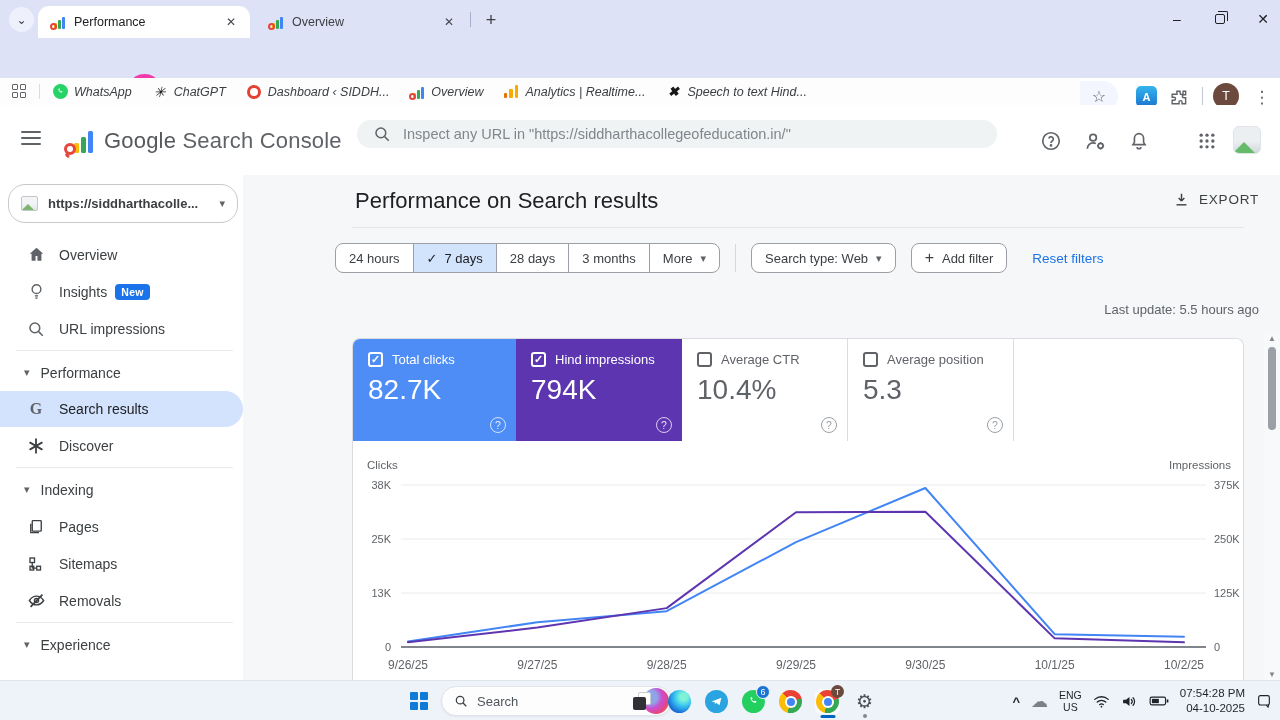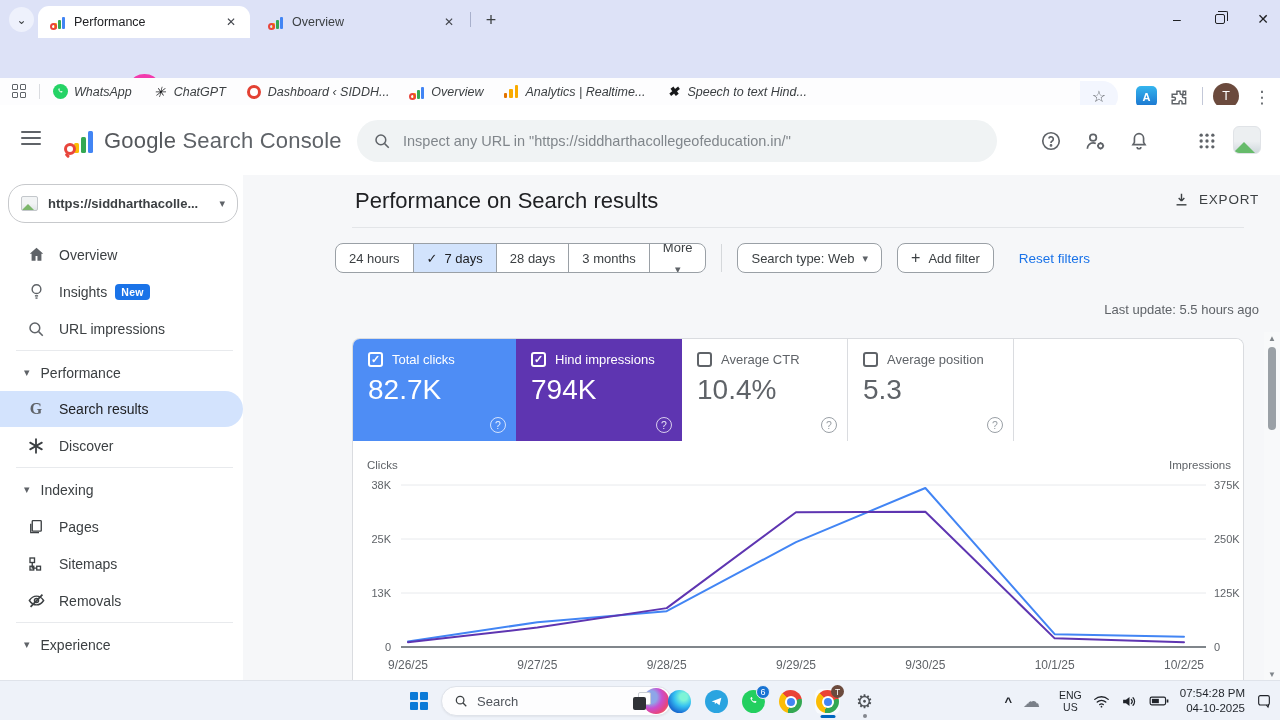--- a/index.html
+++ b/index.html
@@ -62,21 +62,21 @@
   .hamburger i { height:2px; background:#5f6368; border-radius:1px; }
   .gsc-logo { position:absolute; left:64px; top:124px; width:32px; height:32px; }
   .gsc-logo i { position:absolute; border-radius:1.5px; }
   .gsc-logo .b1 { left:10px; bottom:3px; width:5px; height:10px; background:#fbbc05; }
   .gsc-logo .b2 { left:17px; bottom:3px; width:5px; height:16px; background:#34a853; }
   .gsc-logo .b3 { left:24px; bottom:3px; width:5px; height:22px; background:#4285f4; }
   .gsc-logo .lens { left:0; bottom:1px; width:12px; height:12px; border:3px solid #e8453c; border-radius:50%; }
   .gsc-logo .handle { left:1px; bottom:0; width:5px; height:2.5px; background:#e8453c; transform:rotate(45deg); }
   .gsc-name { position:absolute; left:104px; top:128px; font-size:22px; color:#5f6368; letter-spacing:0.2px; }
   .gsc-name .bold { font-weight:500; color:#55585c; }
-  #gsc-search { position:absolute; left:357px; top:120px; width:640px; height:42px; border-radius:21px; background:#f0f3f4; display:flex; align-items:center; padding:0 16px; }
+  #gsc-search { position:absolute; left:357px; top:120px; width:640px; height:28px; border-radius:21px; background:#f0f3f4; display:flex; align-items:center; padding:0 16px; }
   #gsc-search .ph { margin-left:12px; font-size:14.5px; color:#80868b; white-space:nowrap; overflow:hidden; }
   .hdr-ic { position:absolute; top:128px; width:26px; height:26px; display:flex; align-items:center; justify-content:center; color:#5f6368; }
   .avatar-img { position:absolute; left:1233px; top:126px; width:28px; height:28px; border-radius:6px; background:linear-gradient(180deg,#eceff1 0%,#eceff1 55%,#cfd8dc 100%); overflow:hidden; border:1px solid #e0e3e7; }
   .avatar-img i { position:absolute; left:-4px; bottom:-3px; width:0; height:0; border-left:14px solid transparent; border-right:14px solid transparent; border-bottom:14px solid #66bb6a; }
 
   
   #sidebar { position:absolute; left:0; top:175px; width:243px; height:505px; background:#fff; }
   .prop-pill { position:absolute; left:8px; top:9px; width:230px; height:39px; border:1px solid #c7c9cc; border-radius:17px; display:flex; align-items:center; padding:0 12px; background:#fff; }
   .prop-pill .txt { margin-left:10px; flex:1; font-size:13px; font-weight:bold; color:#3c4043; white-space:nowrap; overflow:hidden; }
   .img-fav { width:17px; height:15px; border:1px solid #c3c7cb; border-radius:2px; background:linear-gradient(180deg,#f2f4f5 0%,#f2f4f5 50%,#e1e5e8 100%); position:relative; overflow:hidden; flex:0 0 17px; }
@@ -147,21 +147,21 @@
   .chrome-ic { position:relative; width:23px; height:23px; border-radius:50%; background:conic-gradient(from -45deg, #ea4335 0 33.3%, #34a853 0 66.6%, #fbbc05 0 100%); }
   .chrome-ic .core { position:absolute; left:50%; top:50%; transform:translate(-50%,-50%); width:12px; height:12px; border-radius:50%; background:#fff; display:flex; align-items:center; justify-content:center; }
   .chrome-ic .core i { width:8px; height:8px; border-radius:50%; background:#4285f4; }
   .tbadge { position:absolute; right:-5px; top:-5px; width:13px; height:13px; border-radius:50%; background:#6b4a3d; color:#fff; font-size:8.5px; display:flex; align-items:center; justify-content:center; }
   .activewrap { background:rgba(255,255,255,.6); border-radius:6px; }
   .uline { position:absolute; left:50%; transform:translateX(-50%); bottom:-4px; width:15px; height:3px; border-radius:2px; background:#0067c0; }
   .gear { font-size:19px; color:#4d5156; line-height:1; }
   .rundot { position:absolute; left:50%; transform:translateX(-50%); bottom:-4px; width:4px; height:4px; border-radius:50%; background:#83878e; }
   .tray { position:absolute; right:8px; top:0; height:40px; display:flex; align-items:center; gap:11px; }
   .tray-ic { display:flex; align-items:center; justify-content:center; color:#3c4043; }
-  .lang { font-size:10.5px; color:#1f2329; line-height:1.15; text-align:center;margin-left:8px; }
+  .lang { font-size:10.5px; color:#1f2329; line-height:1.15; text-align:center; }
   .clock { font-size:11.5px; color:#1f2329; line-height:1.3; text-align:right; }
   .chev { font-size:13px; color:#1f2329; font-weight:bold; }
   .cloud { font-size:17px; color:#7a8089; }
 </style>
 </head>
 <body>
 
 <div id="titlebar">
   <div class="tabsearch">
       <span>⌄</span>
@@ -484,21 +484,21 @@
       <span class="segc on">
           <span>✓</span>
           <span>7 days</span>
         </span>
       <span class="segc">
           <span>28 days</span>
         </span>
       <span class="segc">
           <span>3 months</span>
         </span>
-      <span class="segc" style="gap:8px;flex-direction:column;">
+      <span class="segc" style="gap:8px;">
           <span>More</span>
           <span class="caret">▾</span>
         </span>
     </div>
     <span class="vsep"></span>
     <span class="chip">
         <span>Search type: Web</span>
         <span class="caret">▾</span>
       </span>
     <span class="chip">

